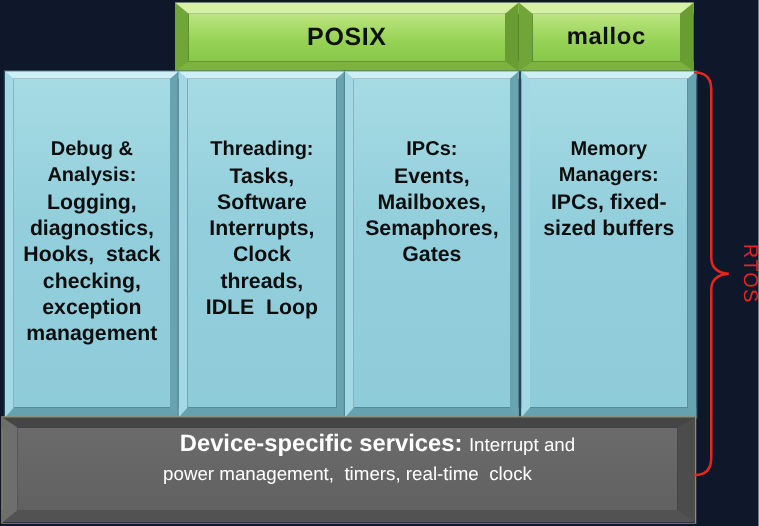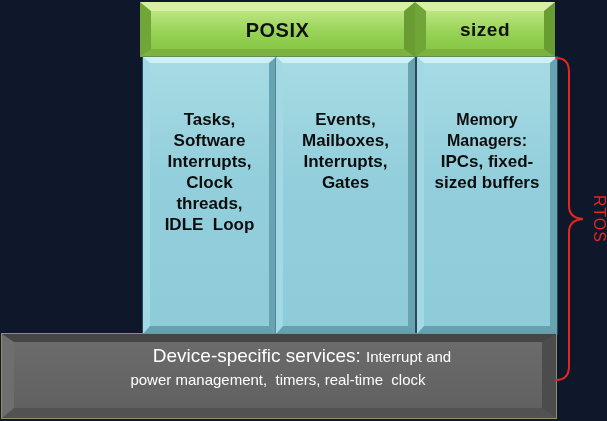--- a/index.html
+++ b/index.html
@@ -86,21 +86,21 @@
     background: linear-gradient(180deg, #6b6b6b 0%, #616161 100%);
     box-shadow: 0 0 0 1px #8f8f70;
     color: #ffffff;
     text-align: center;
   }
   .bar-text {
     padding-top: 2px;
     line-height: 23px;
   }
   .bar-title {
-    font-weight: normal;
+    font-weight: bold;
     font-size: 19px;
     white-space: pre-wrap;
     margin-left: 48px;
   }
   .bar-body {
     font-weight: normal;
     font-size: 15px;
     white-space: pre-wrap;
   }
   
@@ -127,36 +127,48 @@
 </style>
 </head>
 <body>
 
 <div class="canvas">
 
   <div class="gbox posix" style="left:140px; width:275px;">
     <span class="glabel">POSIX</span>
   </div>
   <div class="gbox malloc" style="left:415px; width:140px;">
-    <span class="glabel">sized</span>
+    <span class="glabel">malloc</span>
   </div>
 
+  <div class="col" style="left:4px; width:139px;">
+    <div class="col-title">Debug &amp;
+Analysis:</div>
+    <div class="col-body">Logging,
+diagnostics,
+Hooks,  stack
+checking,
+exception
+management</div>
+  </div>
 
   <div class="col" style="left:143px; width:133px;">
+    <div class="col-title">Threading:</div>
     <div class="col-body">Tasks,
 Software
 Interrupts,
 Clock  threads,
 IDLE  Loop</div>
   </div>
 
   <div class="col" style="left:276px; width:139px;">
+    <div class="col-title">IPCs:</div>
     <div class="col-body">Events,
 Mailboxes,
-Interrupts,
+Semaphores,
 Gates</div>
   </div>
 
   <div class="col" style="left:417px; width:140px;">
     <div class="col-title">Memory
 Managers:</div>
     <div class="col-body">IPCs, fixed-
 sized buffers</div>
   </div>
 

